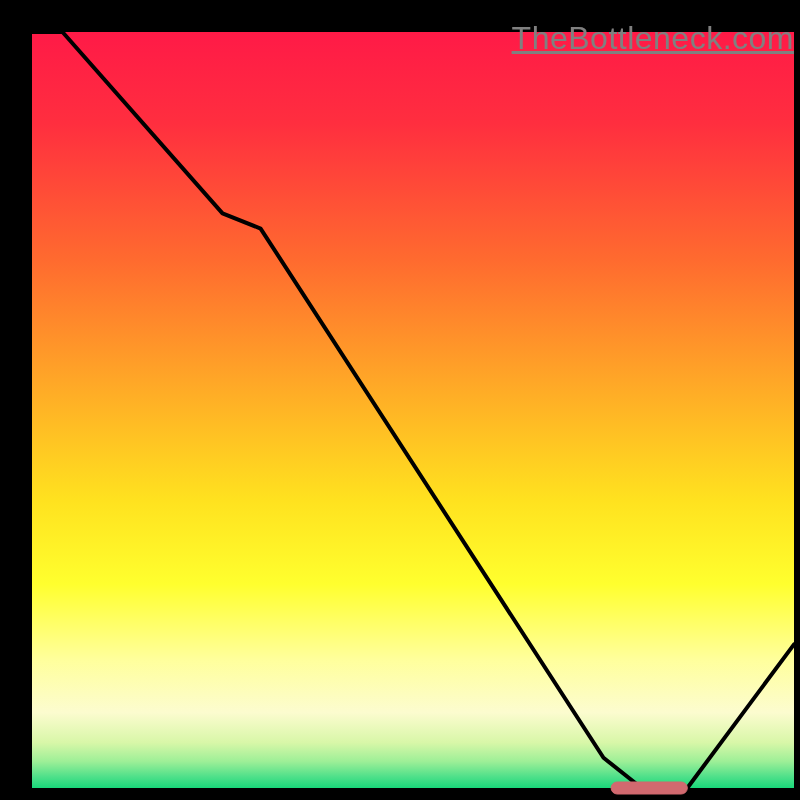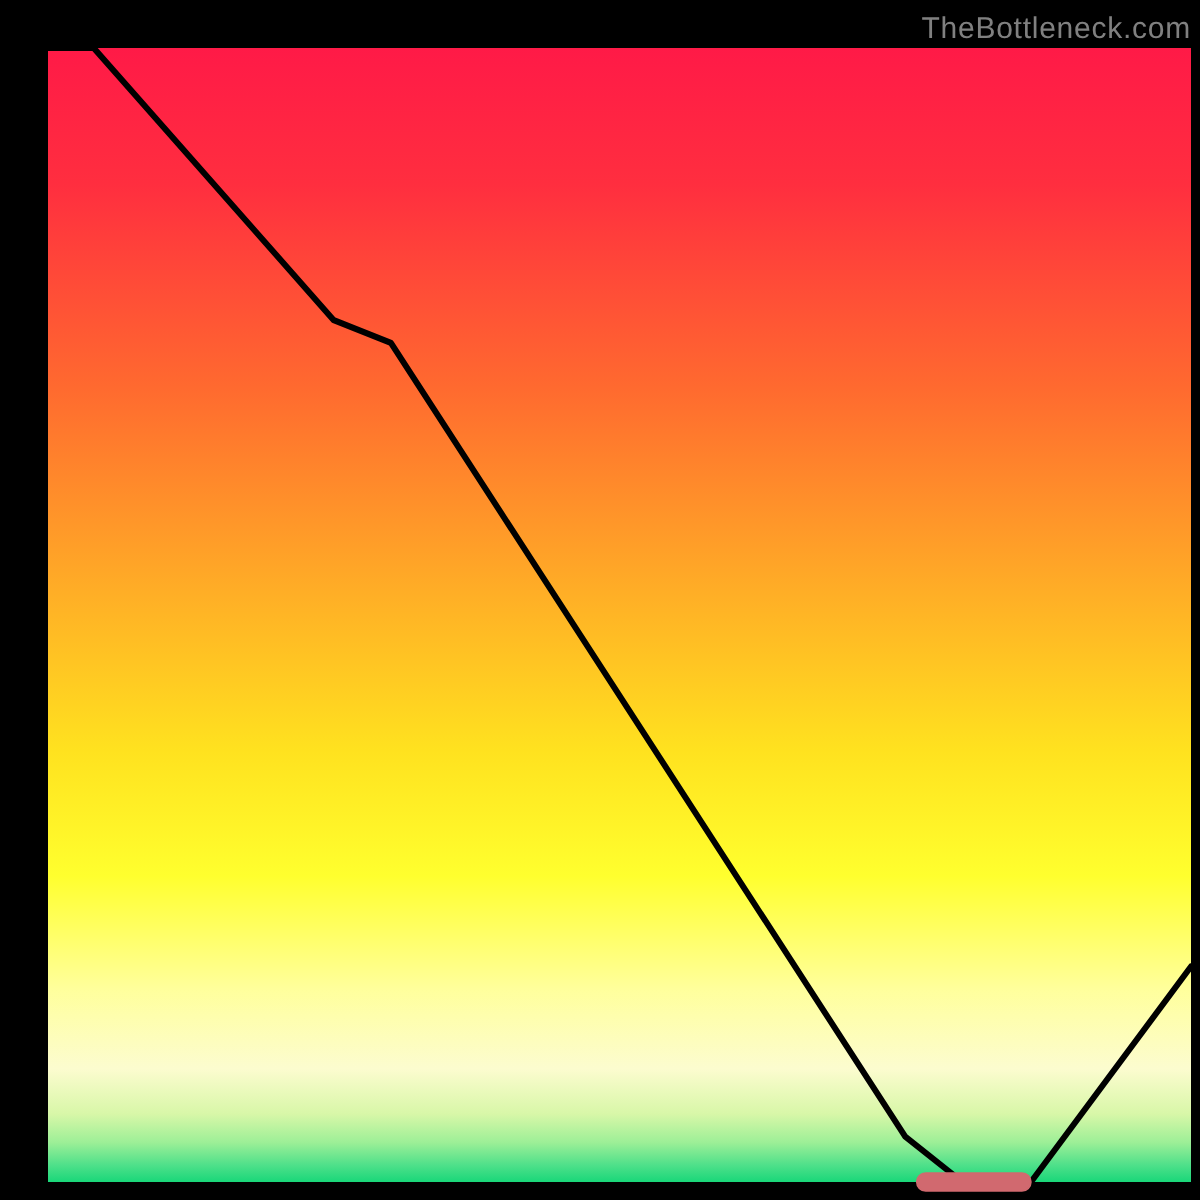--- a/index.html
+++ b/index.html
@@ -10,27 +10,28 @@
     background: #000000;
     overflow: hidden;
   }
   .wrap {
     position: relative;
     width: 800px;
     height: 800px;
   }
   .watermark {
     position: absolute;
-    top: 8px;
+    top: 20px;
     right: 6px;
     color: #808080;
     font-family: Arial, Helvetica, sans-serif;
-    font-size: 20px;
+    font-size: 32px;
     font-weight: 400;
     letter-spacing: 0.5px;
+    text-decoration: underline;
   }
   svg {
     display: block;
   }
 </style>
 </head>
 <body>
 
 <div class="wrap">
   <div class="watermark">TheBottleneck.com</div>

